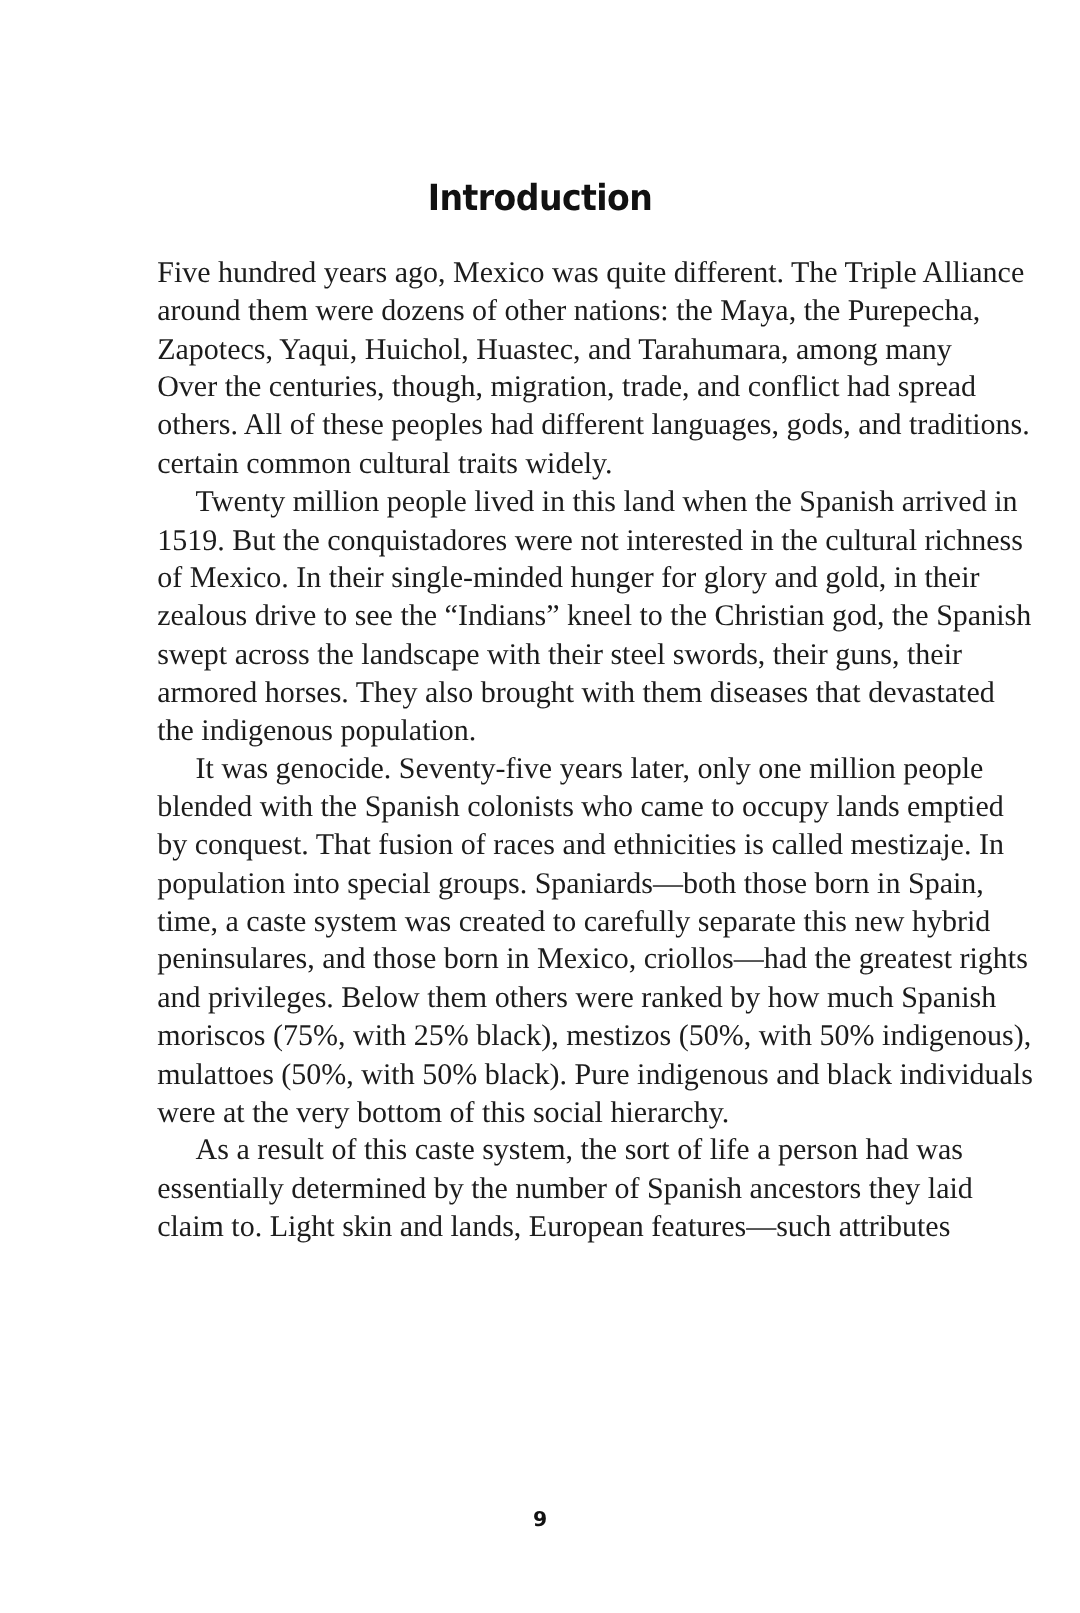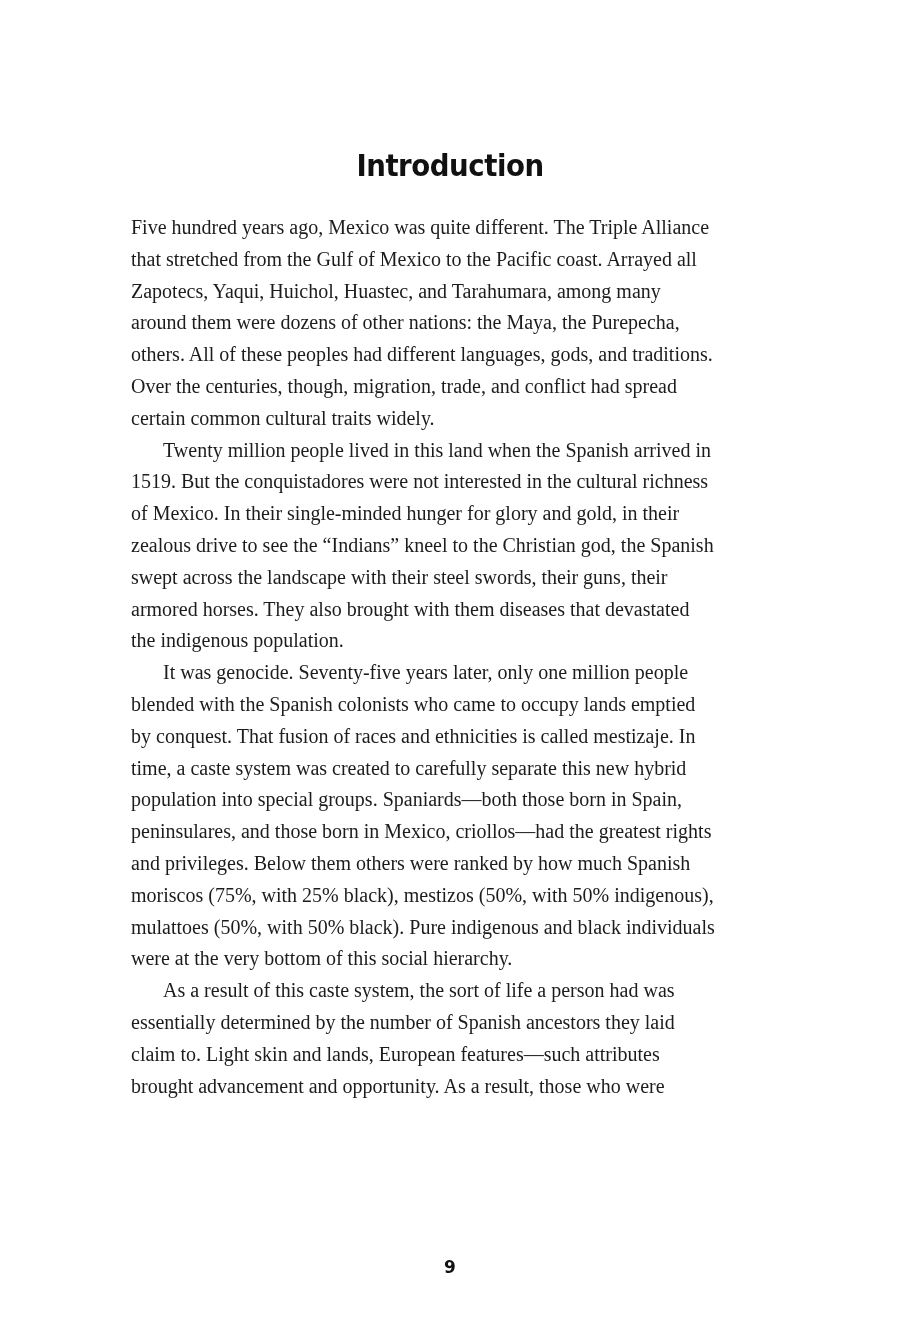--- a/index.html
+++ b/index.html
@@ -34,21 +34,21 @@
       color: #111111;
       transform: scaleX(0.92);
       transform-origin: center;
     }
     .body-text {
       position: absolute;
       left: 131px;
       top: 212px;
       width: 640px;
       font-family: "Liberation Serif", serif;
-      font-size: 20px;
+      font-size: 25px;
       color: #1c1c1c;
     }
     .line {
       height: 31.8px;
       line-height: 31.8px;
       white-space: nowrap;
     }
     .line.indent {
       padding-left: 32px;
       font-family: Liberation Serif, serif;
@@ -68,53 +68,51 @@
 </head>
 <body>
 
 <div class="page">
   <h1 class="chapter-title">Introduction</h1>
 
   <div class="body-text">
 
     <div>
       <div class="line">Five hundred years ago, Mexico was quite different. The Triple Alliance</div>
-      <div class="line">that stretched from the Gulf of Mexico to the Pacific coast. Arrayed all</div>
+      <div class="line">around them were dozens of other nations: the Maya, the Purepecha,</div>
       <div class="line">Zapotecs, Yaqui, Huichol, Huastec, and Tarahumara, among many</div>
-      <div class="line">around them were dozens of other nations: the Maya, the Purepecha,</div>
+      <div class="line">Over the centuries, though, migration, trade, and conflict had spread</div>
       <div class="line">others. All of these peoples had different languages, gods, and traditions.</div>
-      <div class="line">Over the centuries, though, migration, trade, and conflict had spread</div>
       <div class="line">certain common cultural traits widely.</div>
     </div>
 
     <div>
       <div class="line indent">Twenty million people lived in this land when the Spanish arrived in</div>
       <div class="line">1519. But the conquistadores were not interested in the cultural richness</div>
       <div class="line">of Mexico. In their single-minded hunger for glory and gold, in their</div>
       <div class="line">zealous drive to see the “Indians” kneel to the Christian god, the Spanish</div>
       <div class="line">swept across the landscape with their steel swords, their guns, their</div>
       <div class="line">armored horses. They also brought with them diseases that devastated</div>
       <div class="line">the indigenous population.</div>
     </div>
 
     <div>
       <div class="line indent">It was genocide. Seventy-five years later, only one million people</div>
       <div class="line">blended with the Spanish colonists who came to occupy lands emptied</div>
       <div class="line">by conquest. That fusion of races and ethnicities is called mestizaje. In</div>
+      <div class="line">population into special groups. Spaniards—both those born in Spain,</div>
       <div class="line">time, a caste system was created to carefully separate this new hybrid</div>
-      <div class="line">population into special groups. Spaniards—both those born in Spain,</div>
       <div class="line">peninsulares, and those born in Mexico, criollos—had the greatest rights</div>
       <div class="line">and privileges. Below them others were ranked by how much Spanish</div>
       <div class="line">moriscos (75%, with 25% black), mestizos (50%, with 50% indigenous),</div>
       <div class="line">mulattoes (50%, with 50% black). Pure indigenous and black individuals</div>
       <div class="line">were at the very bottom of this social hierarchy.</div>
     </div>
 
     <div>
       <div class="line indent">As a result of this caste system, the sort of life a person had was</div>
       <div class="line">essentially determined by the number of Spanish ancestors they laid</div>
       <div class="line">claim to. Light skin and lands, European features—such attributes</div>
-      <div class="line">brought advancement and opportunity. As a result, those who were</div>
     </div>
   </div>
 
   <div class="page-number">9</div>
 </div>
 
 </body></html>

